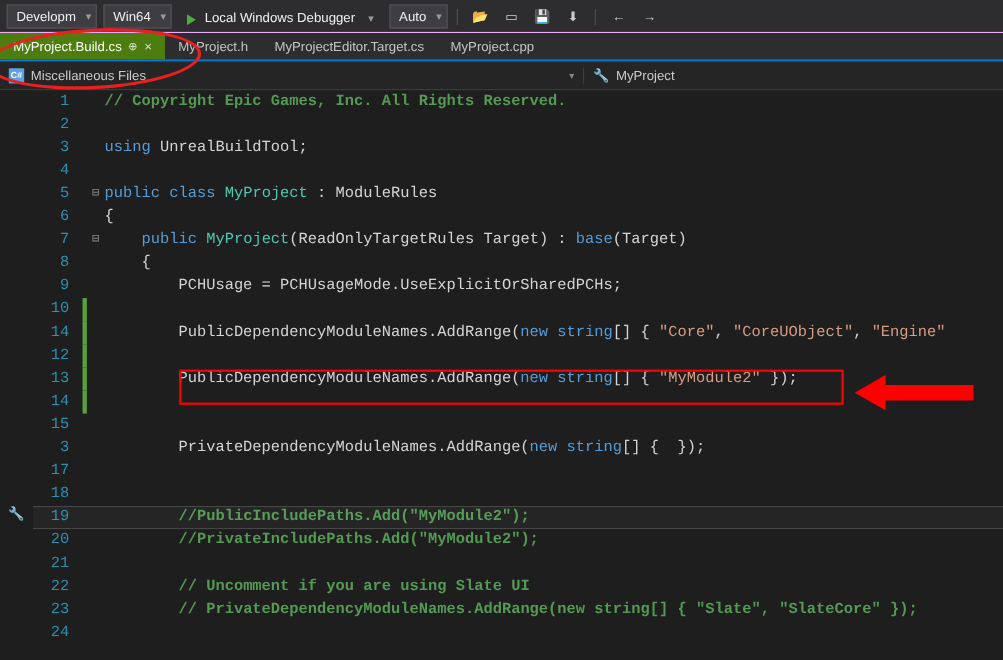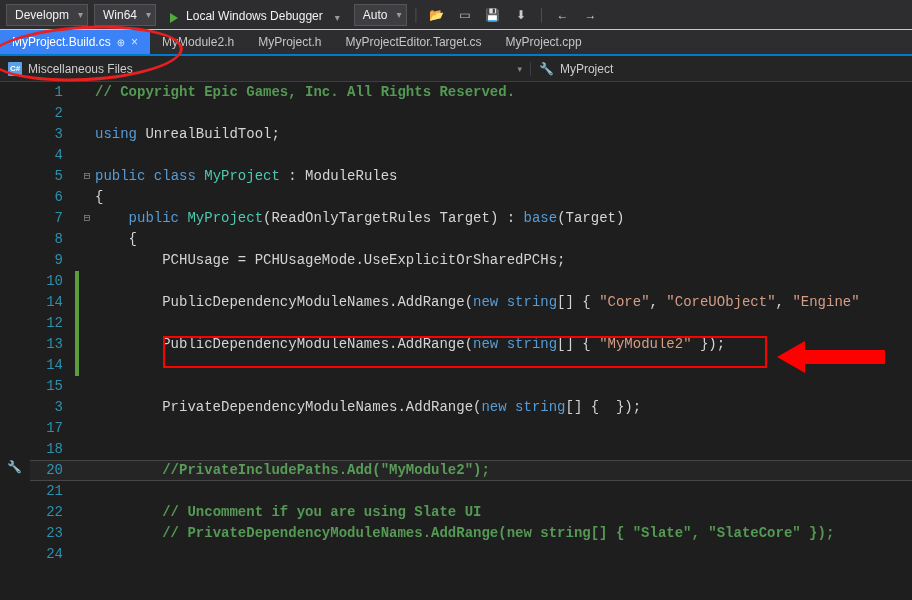--- a/index.html
+++ b/index.html
@@ -5,21 +5,21 @@
 * { margin:0; padding:0; box-sizing:border-box; }
 body { width:912px; height:600px; background:#1e1e1e; font-family:Consolas,'Courier New',monospace; font-size:14px; color:#d4d4d4; overflow:hidden; position:relative; }
 .toolbar { height:30px; background:#2d2d30; display:flex; align-items:center; gap:6px; padding:0 6px; border-bottom:1px solid #f0abfc; font-family:'Segoe UI',Tahoma,sans-serif; font-size:12px; }
 .dropdown { background:#3e3e42; color:#f1f1f1; padding:3px 18px 3px 8px; height:22px; display:flex; align-items:center; position:relative; border:1px solid #555; }
 .dropdown::after { content:'▾'; position:absolute; right:4px; font-size:10px; color:#999; }
 .play-btn { display:flex; align-items:flex-end; gap:8px; color:#f1f1f1; padding:3px 8px; height:22px; }
 .play-icon { width:0; height:0; border-left:8px solid #50aa3f; border-top:5px solid transparent; border-bottom:5px solid transparent; }
 .tool-icon { width:22px; height:22px; display:flex; align-items:center; justify-content:center; color:#cccccc; cursor:pointer; }
 .tabs { height:26px; background:#2d2d30; display:flex; align-items:stretch; border-bottom:2px solid #007acc; font-family:'Segoe UI',Tahoma,sans-serif; font-size:12px; }
 .tab { padding:0 12px; display:flex; align-items:center; color:#c5c5c5; cursor:pointer; white-space:nowrap; }
-.tab.active { background:#3b82f6; color:#fff; }
+.tab.active { background:#4d7c0f; color:#fff; }
 .tab .pin { margin-left:6px; font-size:10px; opacity:.8; }
 .tab .close { margin-left:6px; font-size:12px; opacity:.8; }
 .crumb-bar { height:26px; background:#252526; display:flex; align-items:center; font-family:'Segoe UI',Tahoma,sans-serif; font-size:12px; color:#cccccc; border-bottom:1px solid #3e3e42; }
 .crumb-left { display:flex; align-items:center; gap:6px; padding:0 8px; width:530px; }
 .crumb-right { display:flex; align-items:center; gap:6px; padding:0 8px; border-left:1px solid #3e3e42; }
 .cs-icon { width:14px; height:14px; background:#5aa1e8; display:inline-flex; align-items:center; justify-content:center; font-size:8px; color:#fff; font-weight:bold; border-radius:1px; }
 .wrench-icon { color:#d7a86e; font-size:12px; }
 .crumb-bar .dd { font-size:9px; color:#888; }
 .editor { display:flex; height:calc(600px - 30px - 26px - 26px); overflow:hidden; }
 .left-gutter { width:30px; background:#1e1e1e; display:flex; flex-direction:column; align-items:center; padding-top:378px; }
@@ -65,23 +65,20 @@
   <div class="tool-icon">→</div>
 </div>
 
 <div class="tabs">
   <div class="tab active">
     <span>MyProject.Build.cs</span>
     <span class="pin">⊕</span>
     <span class="close">×</span>
   </div>
   <div class="tab">
-      <span>MyModule2.h</span>
-    </div>
-  <div class="tab">
       <span>MyProject.h</span>
     </div>
   <div class="tab">
       <span>MyProjectEditor.Target.cs</span>
     </div>
   <div class="tab">
       <span>MyProject.cpp</span>
     </div>
 </div>
 
@@ -206,20 +203,26 @@
         <div class="fold"></div>
         <div class="txt"></div>
       </div>
       <div class="line">
         <div class="lnum">18</div>
         <div class="change-bar"></div>
         <div class="fold"></div>
         <div class="txt"></div>
       </div>
       <div class="line">
+        <div class="lnum">19</div>
+        <div class="change-bar"></div>
+        <div class="fold"></div>
+        <div class="txt"><span class="c-plain">        </span><span class="c-comment">//PublicIncludePaths.Add("MyModule2");</span></div>
+      </div>
+      <div class="line">
         <div class="lnum">20</div>
         <div class="change-bar"></div>
         <div class="fold"></div>
         <div class="txt"><span class="c-plain">        </span><span class="c-comment">//PrivateIncludePaths.Add("MyModule2");</span></div>
       </div>
       <div class="line">
         <div class="lnum">21</div>
         <div class="change-bar"></div>
         <div class="fold"></div>
         <div class="txt"></div>

